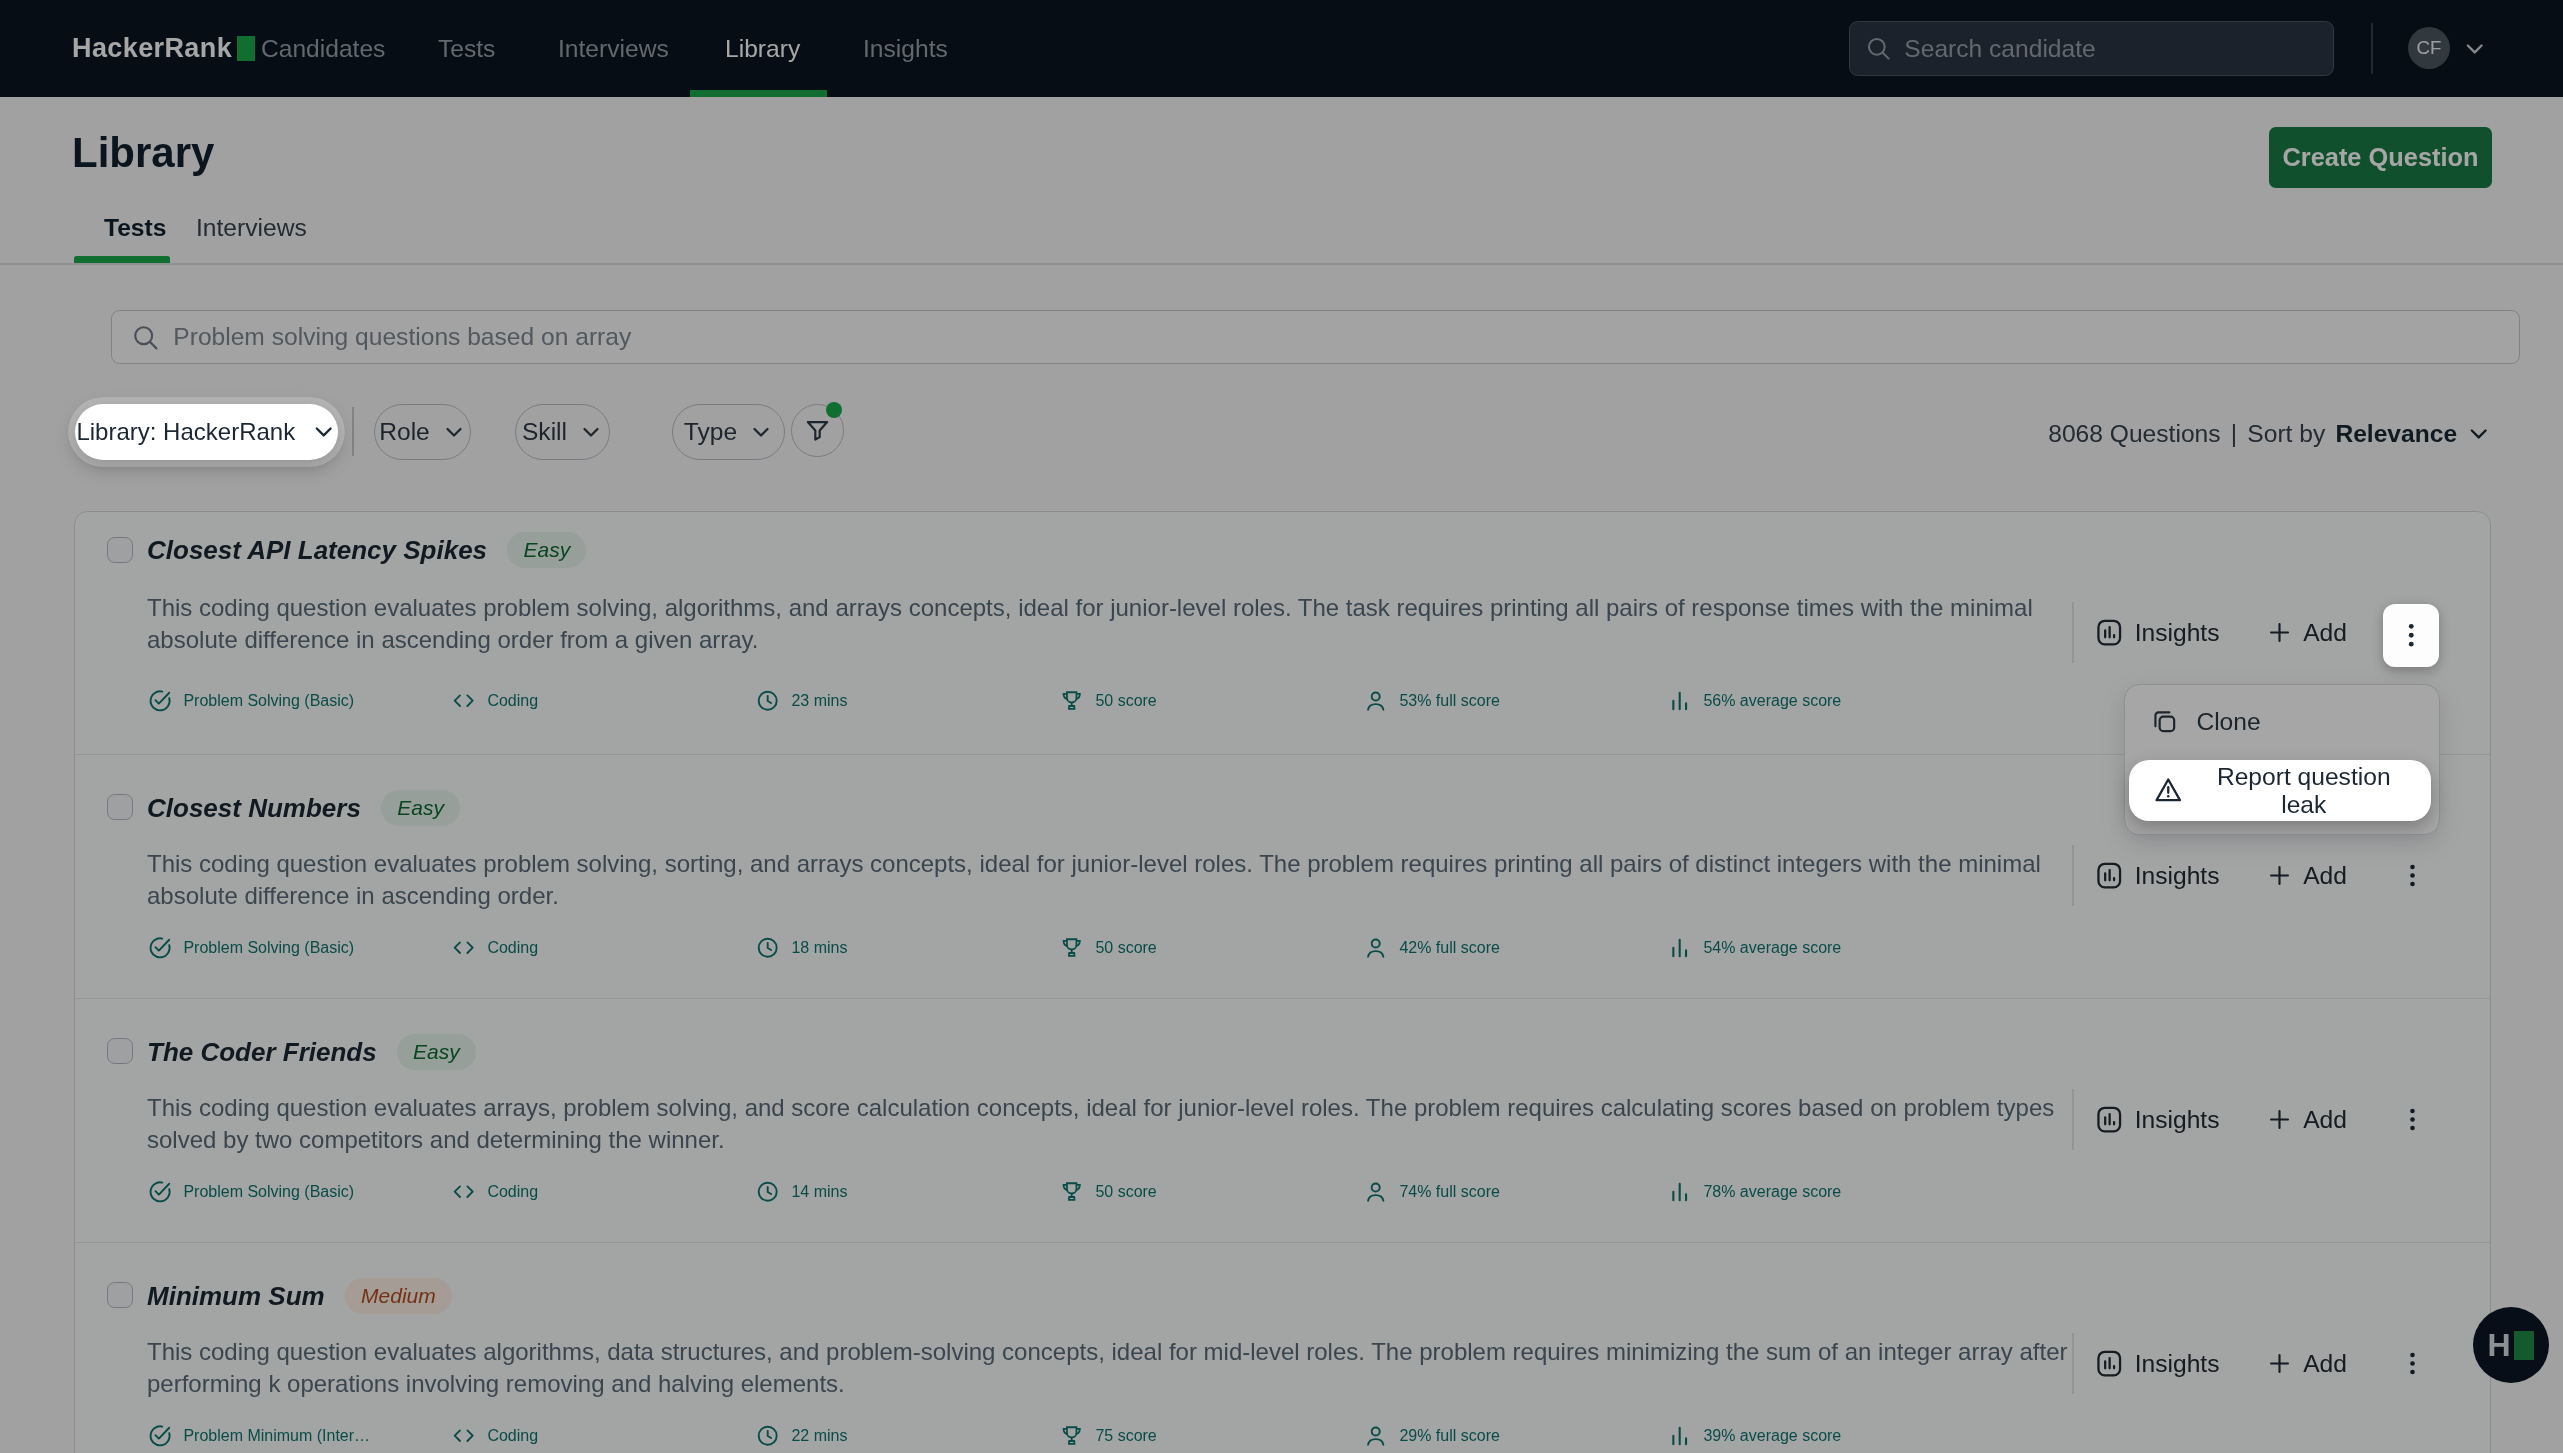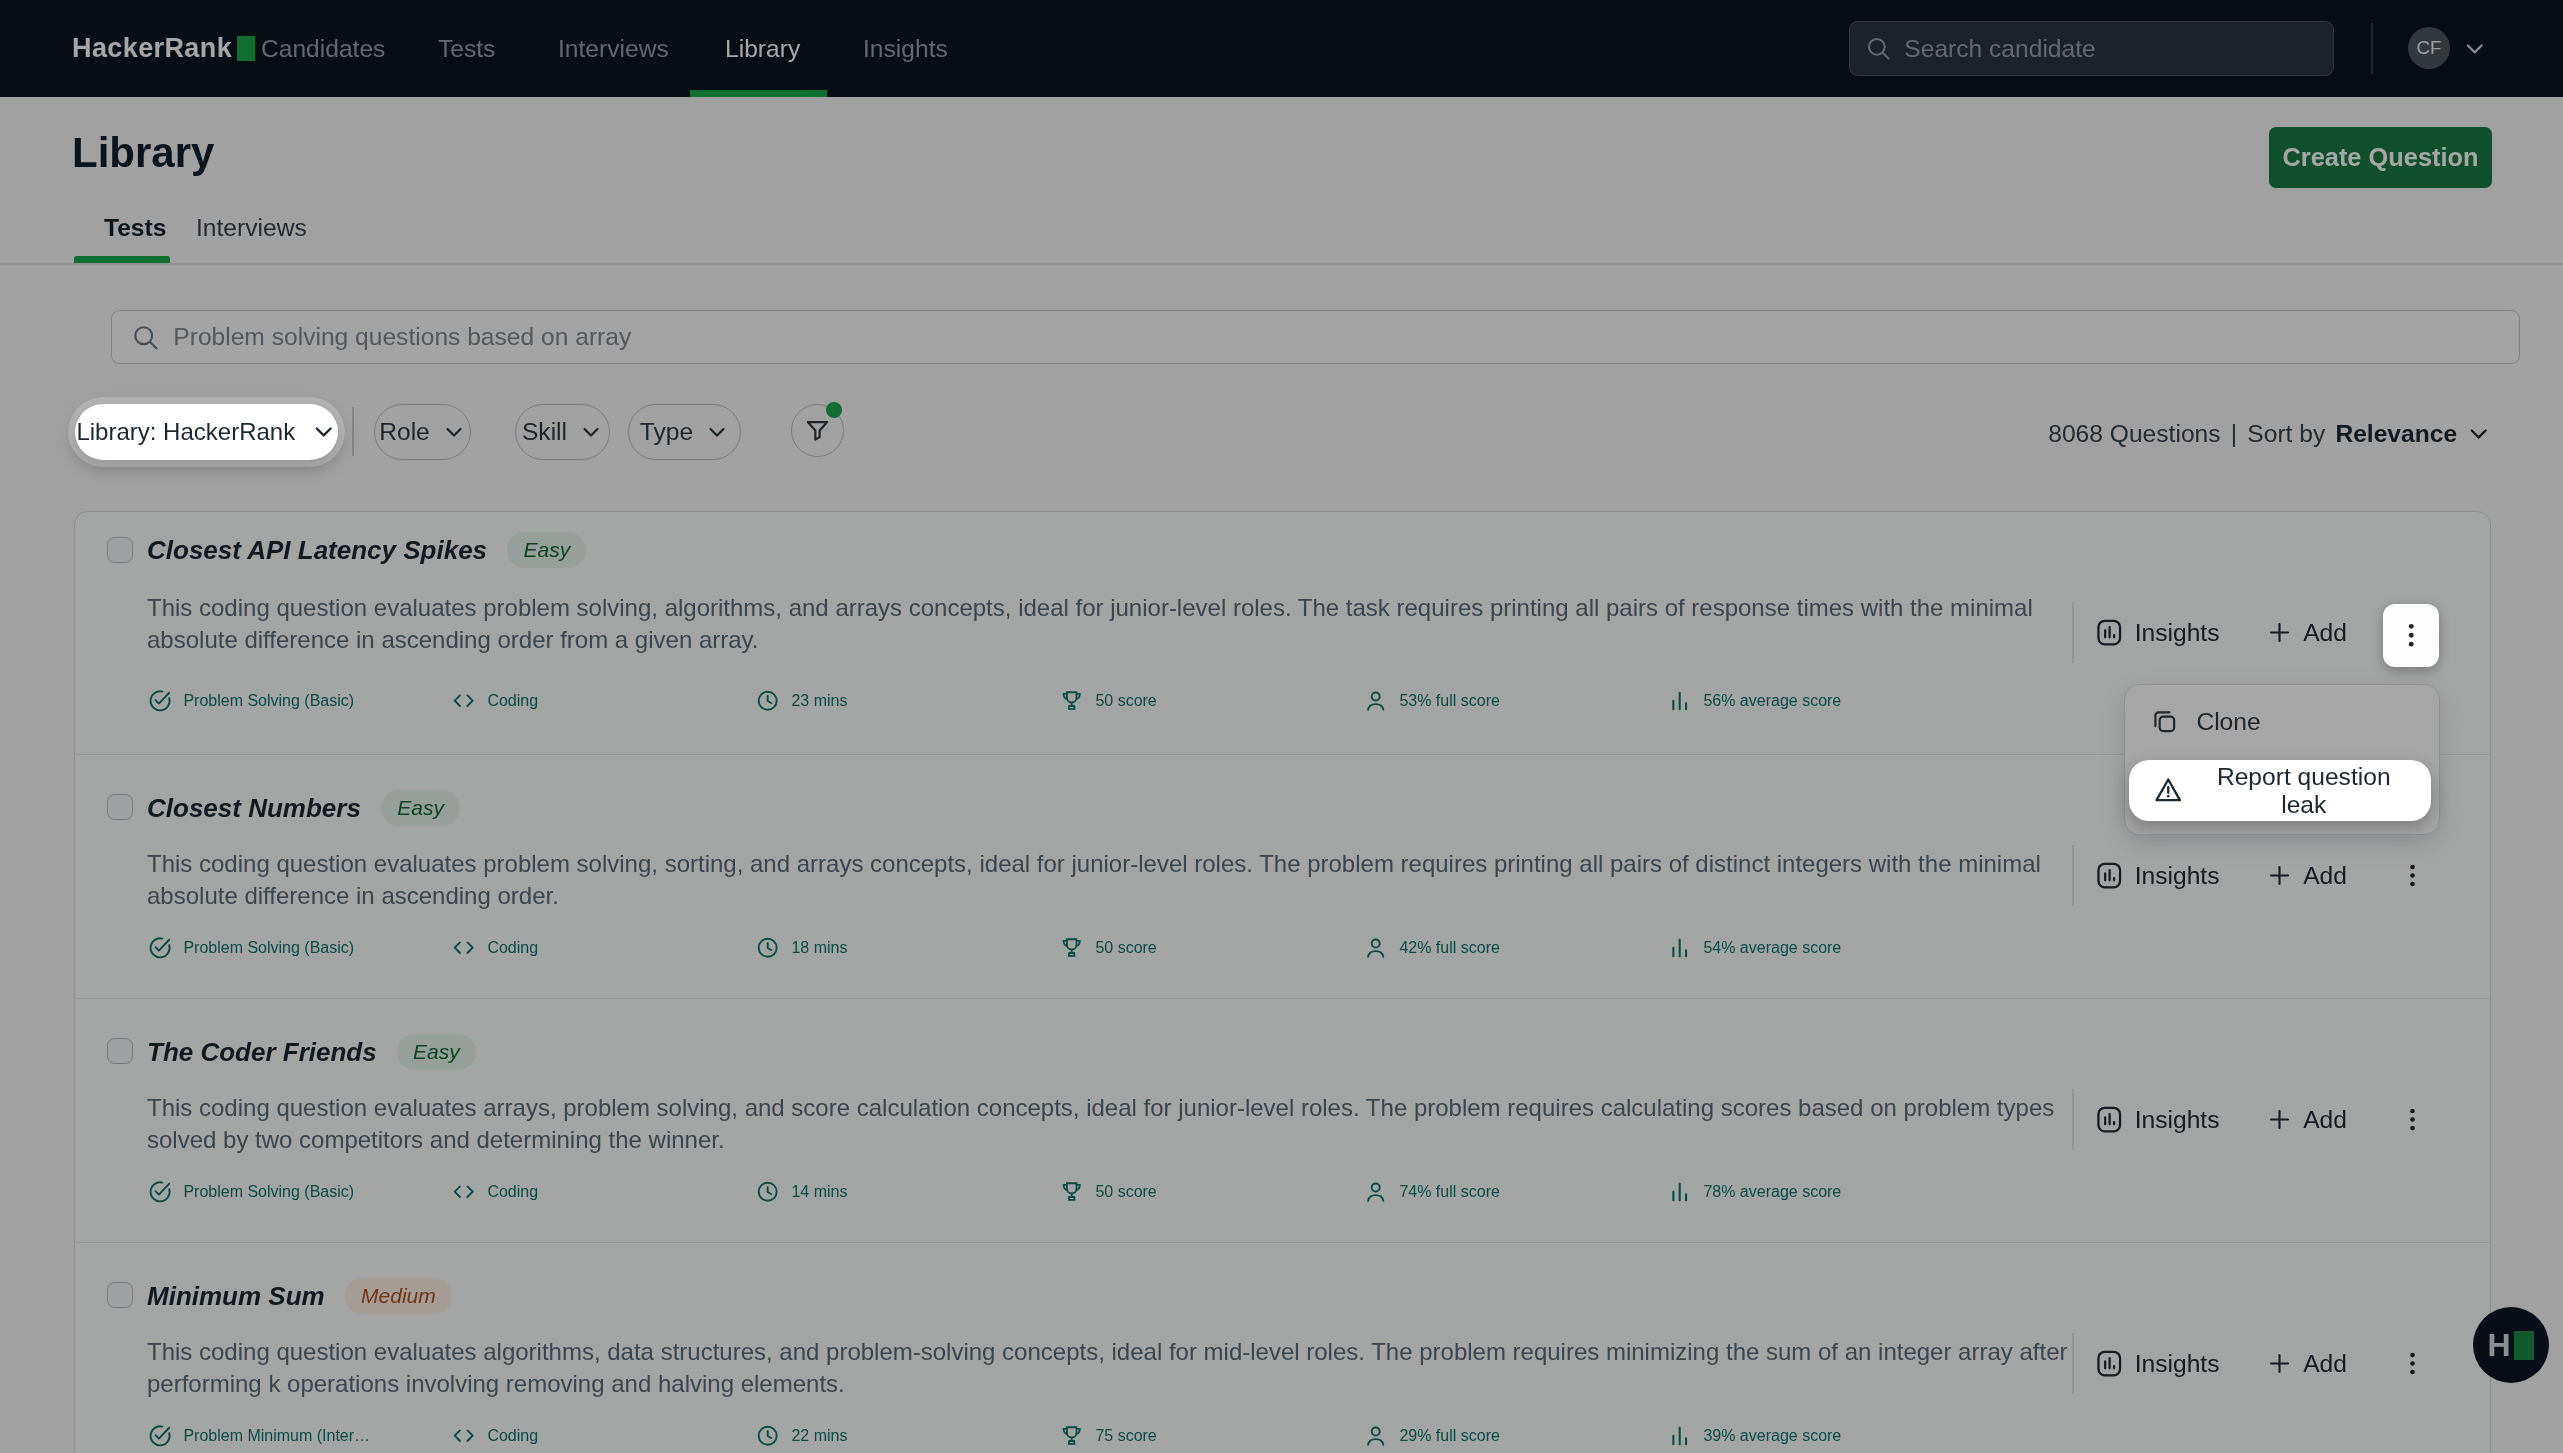--- a/index.html
+++ b/index.html
@@ -42,21 +42,21 @@
   .big-search { position:absolute; left:70px; top:310px; width:2409px; height:54px; background:#fafbfc;
                 border:1.7px solid #c3c8cd; border-radius:8.5px; display:flex; align-items:center; padding:0 18.7px; gap:13.6px; color:#6f7a84;margin-left:41px; }
   .big-search input { border:none; outline:none; background:transparent; font-size:24.6px; width:100%;
                       font-family:"Liberation Sans", sans-serif; color:#39424e; }
   .big-search input::placeholder { color:#7e8891; }
 
   .pill { height:56px; border:1.7px solid #b9c0c7; border-radius:28px; display:flex; align-items:center;
           justify-content:center; gap:12px; font-size:24.6px; color:#2f3a44; background:transparent; cursor:pointer; }
   .pill-role { position:absolute; left:374px; top:404px; width:97px; }
   .pill-skill { position:absolute; left:515px; top:404px; width:95px; }
-  .pill-type { position:absolute; left:628px; top:404px; width:113px; }
+  .pill-type { position:absolute; left:672px; top:404px; width:113px; }
   .filter-sep { position:absolute; left:352px; top:407px; width:1.7px; height:49px; background:#c6cbd0; }
   .funnel-btn { position:absolute; left:791px; top:404px; width:53px; height:53px; border:1.7px solid #b9c0c7;
                 border-radius:50%; display:flex; align-items:center; justify-content:center; color:#2f3a44; cursor:pointer; background:transparent; }
   .funnel-dot { position:absolute; left:826px; top:402px; width:16px; height:16px; border-radius:50%; background:#1ba94c; }
 
   .results-line { position:absolute; right:72px; top:420px; font-size:24.6px; color:#39424e;
                   display:flex; align-items:center; gap:10.2px; }
   .results-line .sortval { font-weight:700; color:#1b2733; display:flex; align-items:center; gap:8.5px; cursor:pointer; }
 
   

